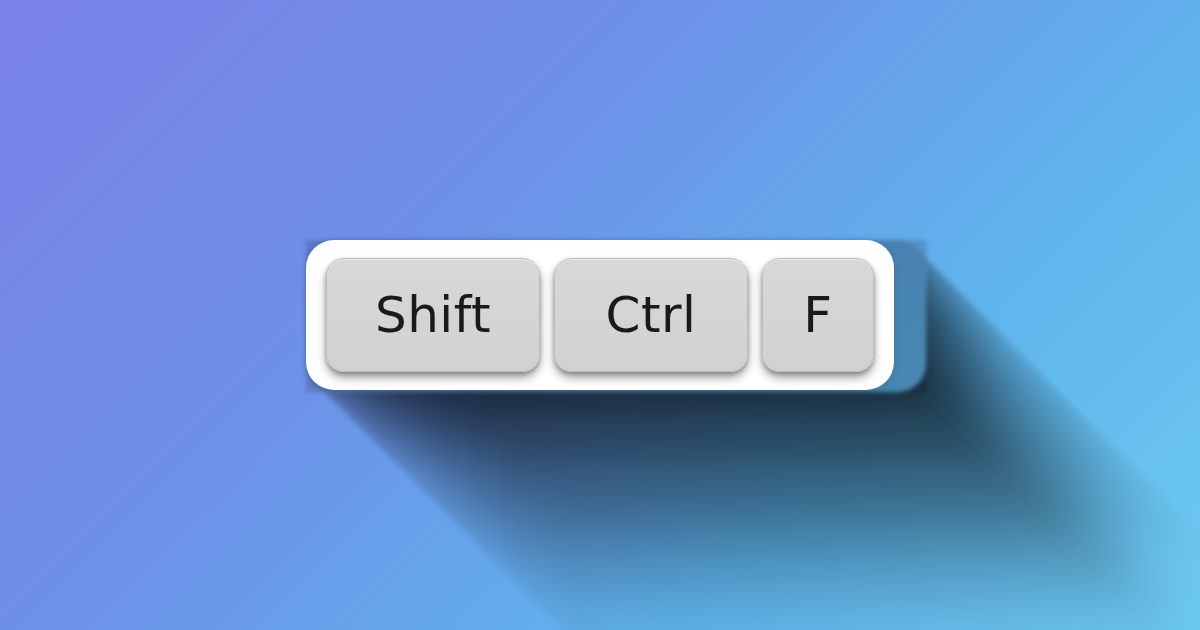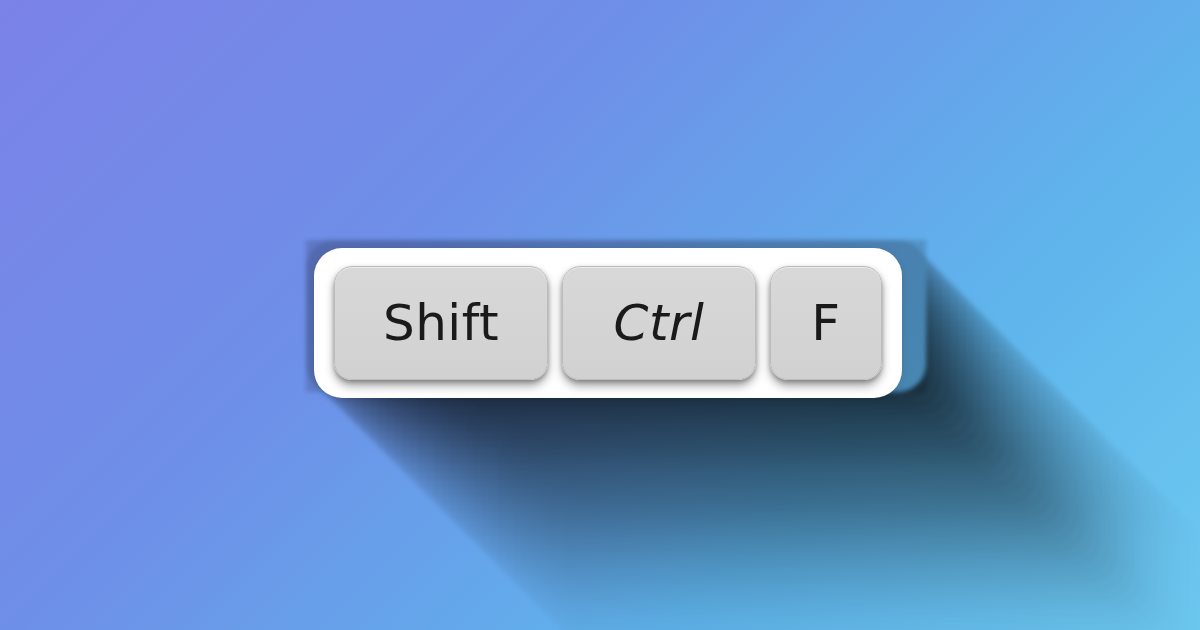--- a/index.html
+++ b/index.html
@@ -1,17 +1,17 @@
 <!DOCTYPE html>
 <html><head>
   <meta charset="utf-8">
   <style>
     * {
       margin: 0;
-      padding: 8px;
+      padding: 0;
       box-sizing: border-box;
     }
     body {
       width: 1200px;
       height: 630px;
       background: linear-gradient(135deg, #7B82E8 0%, #6E8FE8 35%, #5FB4EC 70%, #6DC9F0 100%);
       display: flex;
       align-items: center;
       justify-content: center;
       overflow: hidden;
@@ -102,21 +102,21 @@
       font-size: 50px;
       color: #1a1a1a;
       box-shadow: 
         inset 0 1px 0 rgba(255,255,255,0.5),
         0 6px 10px rgba(0,0,0,0.35),
         0 2px 4px rgba(0,0,0,0.25);
       padding: 0 36px;
       letter-spacing: 0.5px;
     }
     .key-shift { min-width: 214px; }
-    .key-ctrl { min-width: 194px; font-style: italic; }
+    .key-ctrl { min-width: 194px; }
     .key-f { min-width: 112px; padding: 0 28px; }
   </style>
 </head>
 <body>
 
 <div class="shadow-container">
   <div class="long-shadow"></div>
   <div class="key-panel">
     <div class="key key-shift">Shift</div>
     <div class="key key-ctrl">Ctrl</div>

